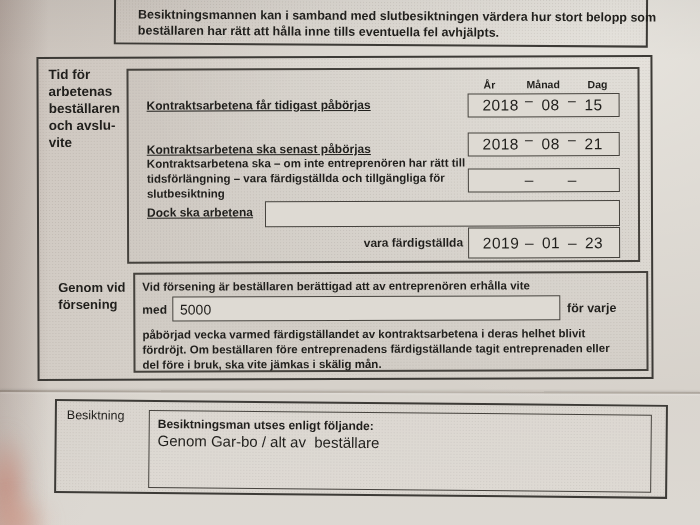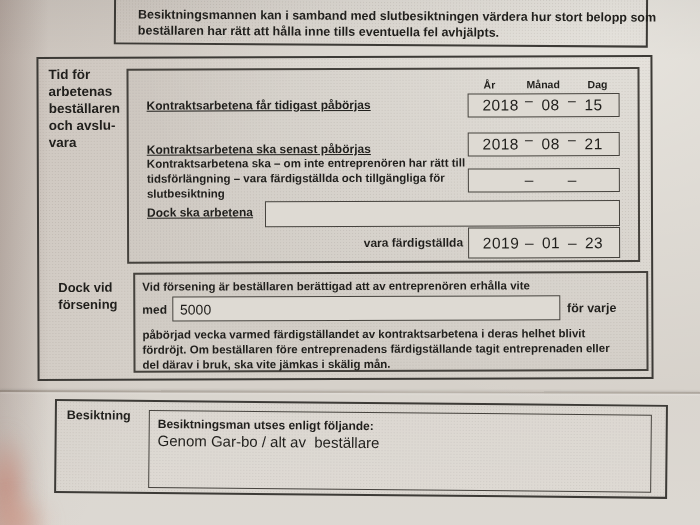--- a/index.html
+++ b/index.html
@@ -62,21 +62,21 @@
   #vite-panel{left:94px;top:214px;width:515px;height:100px;}
   .vtxt{position:absolute;left:7px;font-size:11.5px;line-height:15px;font-weight:bold;white-space:nowrap;}
   #med-row{position:absolute;left:7px;top:22px;display:flex;align-items:center;}
   #med-label{font-size:12px;font-weight:bold;margin-right:5px;}
   #amount-field{width:388px;height:25px;display:flex;align-items:center;padding-left:7px;
     font-size:14px;font-weight:normal;}
   #suffix-label{font-size:12.5px;font-weight:bold;margin-left:7px;}
 
   
   #besiktning-box{left:55px;top:399px;width:613px;height:94px;transform:rotate(0.55deg);transform-origin:left top;}
-  #besiktning-label{position:absolute;left:10px;top:7px;font-size:12.5px;font-weight:bold;}
+  #besiktning-label{position:absolute;left:10px;top:7px;font-size:12.5px;font-weight:normal;}
   #besiktning-panel{left:92px;top:8px;width:503px;height:78px;border-width:1.6px;background:rgba(255,255,255,0.06);}
   #besiktning-heading{position:absolute;left:8px;top:6px;font-size:12px;font-weight:bold;white-space:nowrap;}
   #besiktning-value{position:absolute;left:8px;top:21px;font-size:15px;font-weight:normal;white-space:pre;}
 </style>
 </head>
 <body>
 
 <div id="stage">
   <div class="light"></div>
 
@@ -87,21 +87,21 @@
     </div>
   </div>
 
   <div id="mid-box" class="box dots">
 
     <div id="tid-label">
       <span class="line">Tid för</span>
       <span class="line">arbetenas</span>
       <span class="line">beställaren</span>
       <span class="line">och avslu-</span>
-      <span class="line">vara</span>
+      <span class="line">vite</span>
     </div>
 
     <div id="tid-panel" class="panel dots">
       <span class="dhdr" style="left:355px;">År</span>
       <span class="dhdr" style="left:398px;">Månad</span>
       <span class="dhdr" style="left:459px;">Dag</span>
 
       <span class="rowlabel" style="top:28px;">Kontraktsarbetena får tidigast påbörjas</span>
       <div class="datebox field" style="top:24px;">
         <span class="slot y">2018</span>
@@ -142,36 +142,36 @@
       <div id="ready-box" class="datebox field">
         <span class="slot y">2019</span>
         <span class="dash">–</span>
         <span class="slot m">01</span>
         <span class="dash">–</span>
         <span class="slot d">23</span>
       </div>
     </div>
 
     <div id="vite-label">
-      <span class="line">Dock vid</span>
+      <span class="line">Genom vid</span>
       <span class="line">försening</span>
     </div>
 
     <div id="vite-panel" class="panel dots">
       <span class="vtxt" style="top:5px;">Vid försening är beställaren berättigad att av entreprenören erhålla vite</span>
       <div id="med-row">
         <span id="med-label">med</span>
         <div id="amount-field" class="field">
           <span>5000</span>
         </div>
         <span id="suffix-label">för varje</span>
       </div>
       <span class="vtxt" style="top:53px;">påbörjad vecka varmed färdigställandet av kontraktsarbetena i deras helhet blivit</span>
       <span class="vtxt" style="top:68px;">fördröjt. Om beställaren före entreprenadens färdigställande tagit entreprenaden eller</span>
-      <span class="vtxt" style="top:83px;">del därav i bruk, ska vite jämkas i skälig mån.</span>
+      <span class="vtxt" style="top:83px;">del före i bruk, ska vite jämkas i skälig mån.</span>
     </div>
   </div>
 
   <div class="crease"></div>
   <div class="lower-lift"></div>
 
   <div id="besiktning-box" class="box dots">
     <span id="besiktning-label">Besiktning</span>
     <div id="besiktning-panel" class="panel">
       <span id="besiktning-heading">Besiktningsman utses enligt följande:</span>

